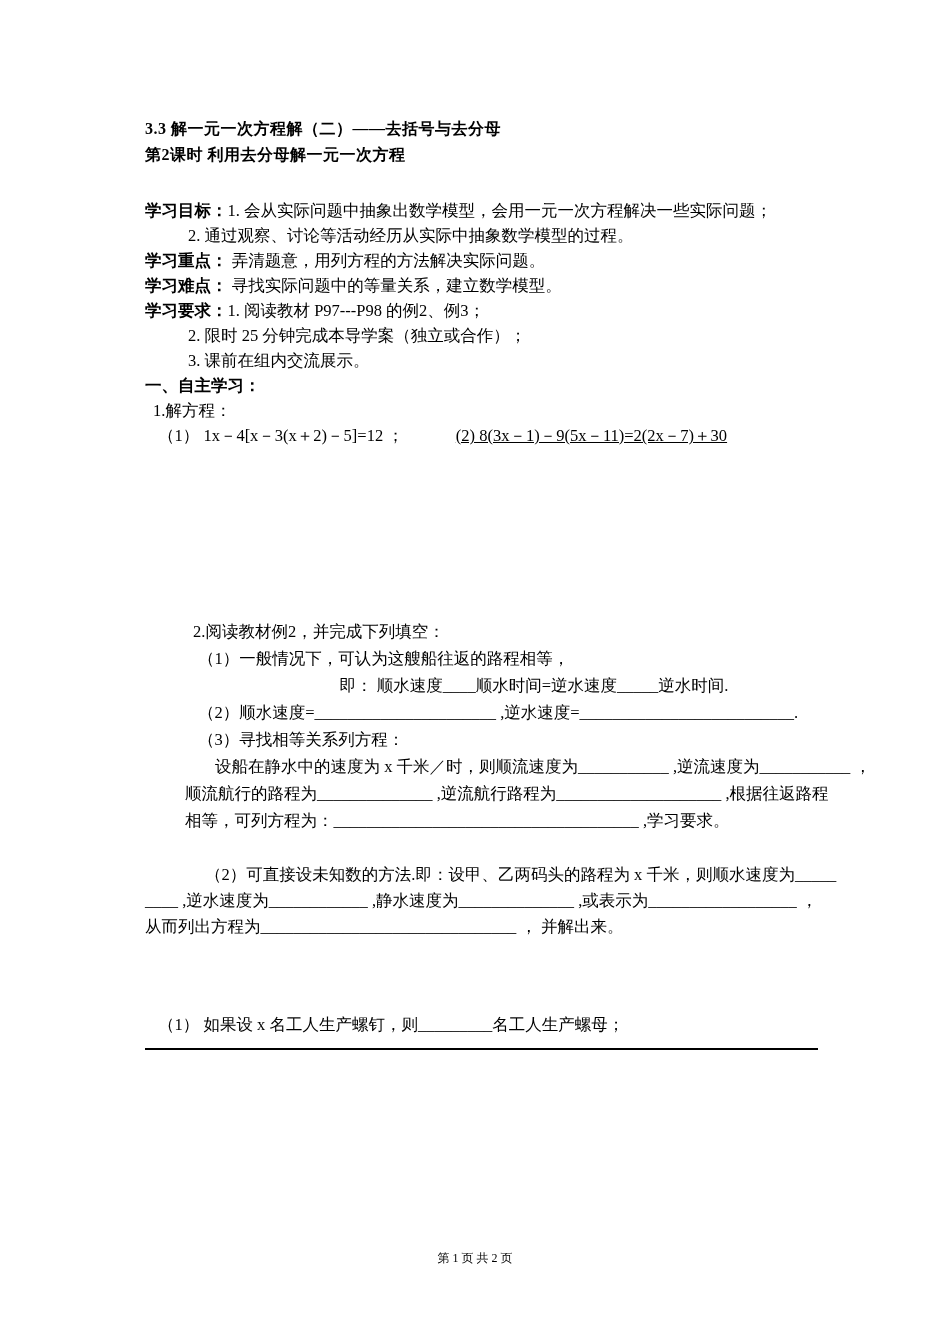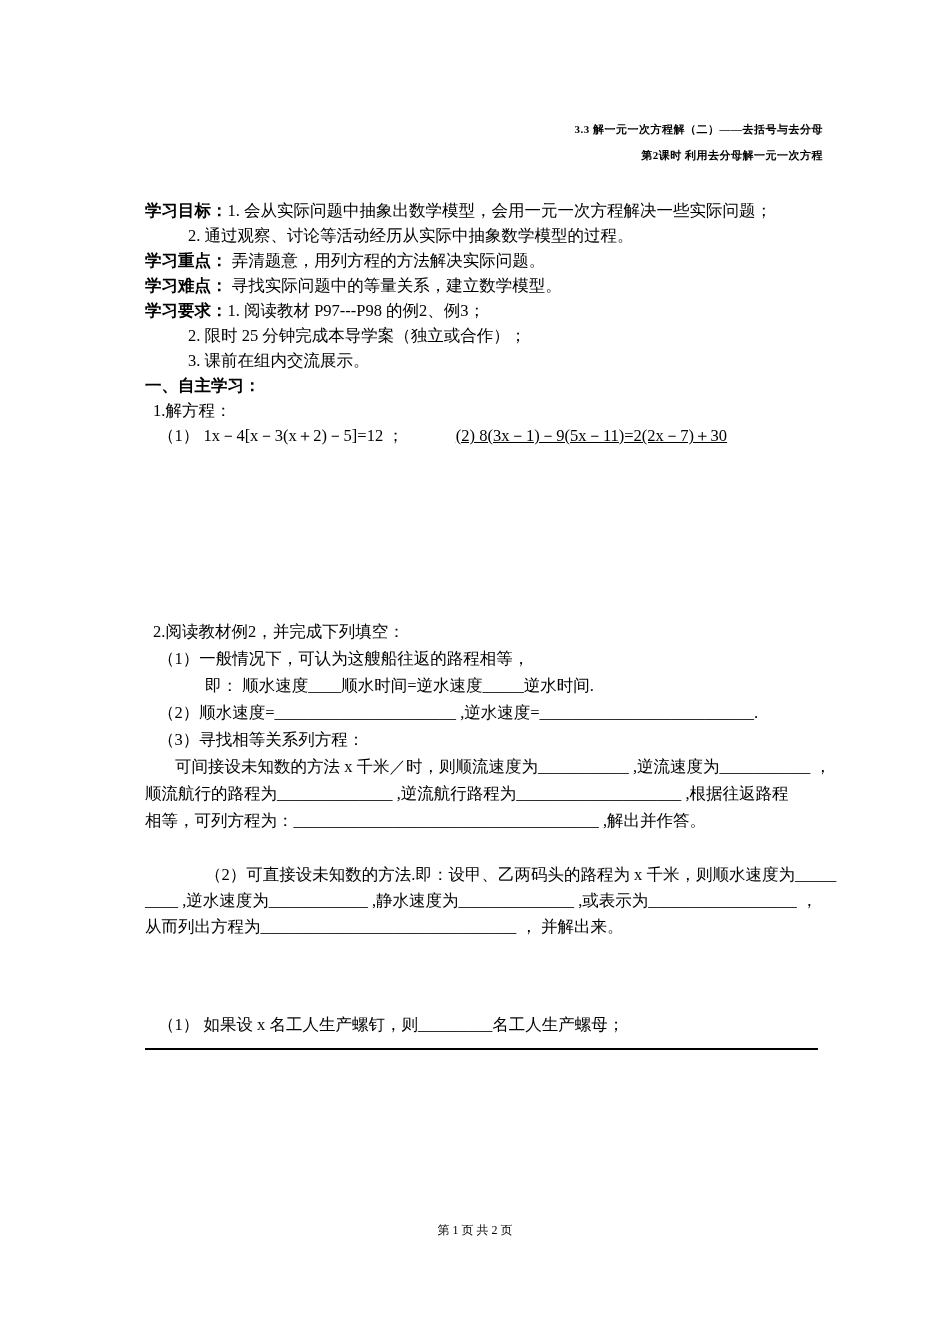--- a/index.html
+++ b/index.html
@@ -4,37 +4,37 @@
 <style>
   html, body { margin: 0; padding: 0; }
   body {
     width: 950px; height: 1344px;
     background: #ffffff;
     font-family: "Liberation Serif", "DejaVu Serif", serif;
     color: #000000;
   }
   .page { position: relative; width: 950px; height: 1344px; overflow: hidden; background: #ffffff; }
   .content { position: absolute; left: 145px; top: 116px; width: 678px; font-size: 16.5px; }
-  .title { text-align: right; font-weight: bold; font-size: 11px; line-height: 26px; letter-spacing: 0.5px; white-space: nowrap; }
+  .title { text-align: left; font-weight: bold; font-size: 16px; line-height: 26px; letter-spacing: 0.5px; white-space: nowrap; }
   .line { white-space: nowrap; }
   .b { font-weight: bold; }
   .sec-top   { line-height: 25px; }
-  .sec-fill  { line-height: 27px; margin-top: 170px; }
+  .sec-fill  { line-height: 27px; margin-top: 170px; margin-left: 40px; }
   .sec-refl  { line-height: 25px; margin-top: 58px; }
   .sec-dir   { line-height: 26px; margin-top: 28px; }
   .sec-ex3   { line-height: 26px; margin-top: 72px; }
   .mt-head { margin-top: 30px; }
   .ind1 { padding-left: 8px; }
   .ind2 { padding-left: 13px; }
   .ind3 { padding-left: 30px; }
-  .ind4 { padding-left: 60px; }
+  .ind4 { padding-left: 60px; text-align: center; }
   .ind-item { padding-left: 43px; }
   .eq2 { margin-left: 52px; text-decoration: underline; }
   .divider { border: none; border-top: 2px solid #000; margin: 10px 0 0 0; width: 673px; }
-  .footer { position: absolute; left: 0; top: 1222px; width: 950px; text-align: center; font-size: 12px; color: #000; }
+  .footer { position: absolute; left: 0; top: 1250px; width: 950px; text-align: center; font-size: 12px; color: #000; }
 </style>
 </head>
 <body>
 
 <div class="page">
   <div class="content">
 
     <div class="sec-top">
       <div class="title">3.3 解一元一次方程解（二）——去括号与去分母</div>
       <div class="title">第2课时 利用去分母解一元一次方程</div>
@@ -84,27 +84,27 @@
       <div class="line ind4">
         <span>即： 顺水速度____顺水时间=逆水速度_____逆水时间.</span>
       </div>
       <div class="line ind2">
         <span>（2）顺水速度=______________________ ,逆水速度=__________________________.</span>
       </div>
       <div class="line ind2">
         <span>（3）寻找相等关系列方程：</span>
       </div>
       <div class="line ind3">
-        <span>可间接设未知数的方法 x 千米／时，则顺流速度为___________ ,逆流速度为___________ ，</span>
+        <span>设船在静水中的速度为 x 千米／时，则顺流速度为___________ ,逆流速度为___________ ，</span>
       </div>
       <div class="line">
         <span>顺流航行的路程为______________ ,逆流航行路程为____________________ ,根据往返路程</span>
       </div>
       <div class="line">
-        <span>相等，可列方程为：_____________________________________ ,解出并作答。</span>
+        <span>相等，可列方程为：_____________________________________ ,学习要求。</span>
       </div>
     </div>
 
 
     <div class="sec-dir">
       <div class="line ind4">
         <span>（2）可直接设未知数的方法.即：设甲、乙两码头的路程为 x 千米，则顺水速度为_____</span>
       </div>
       <div class="line">
         <span>____ ,逆水速度为____________ ,静水速度为______________ ,或表示为__________________ ，</span>

